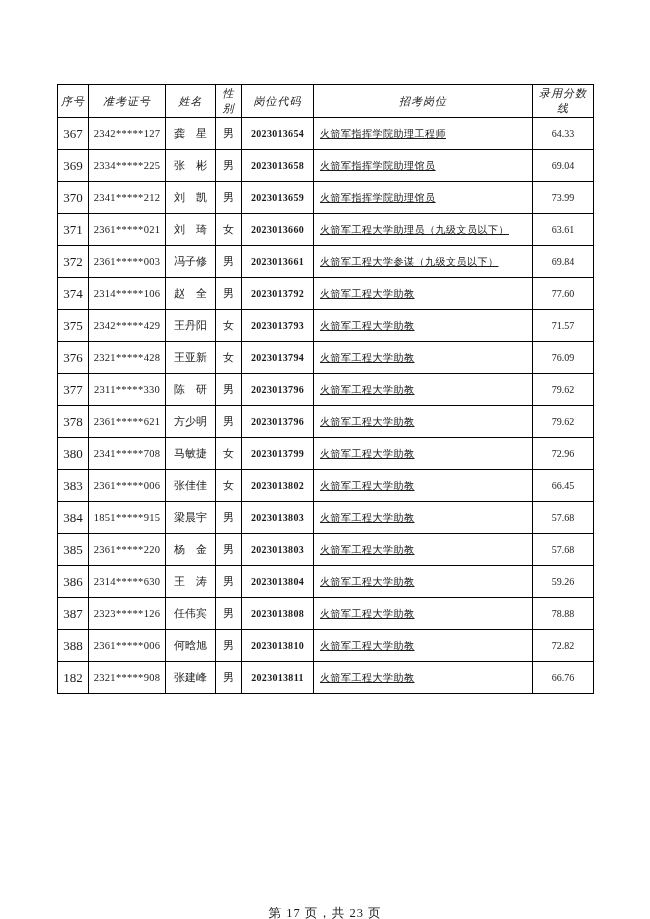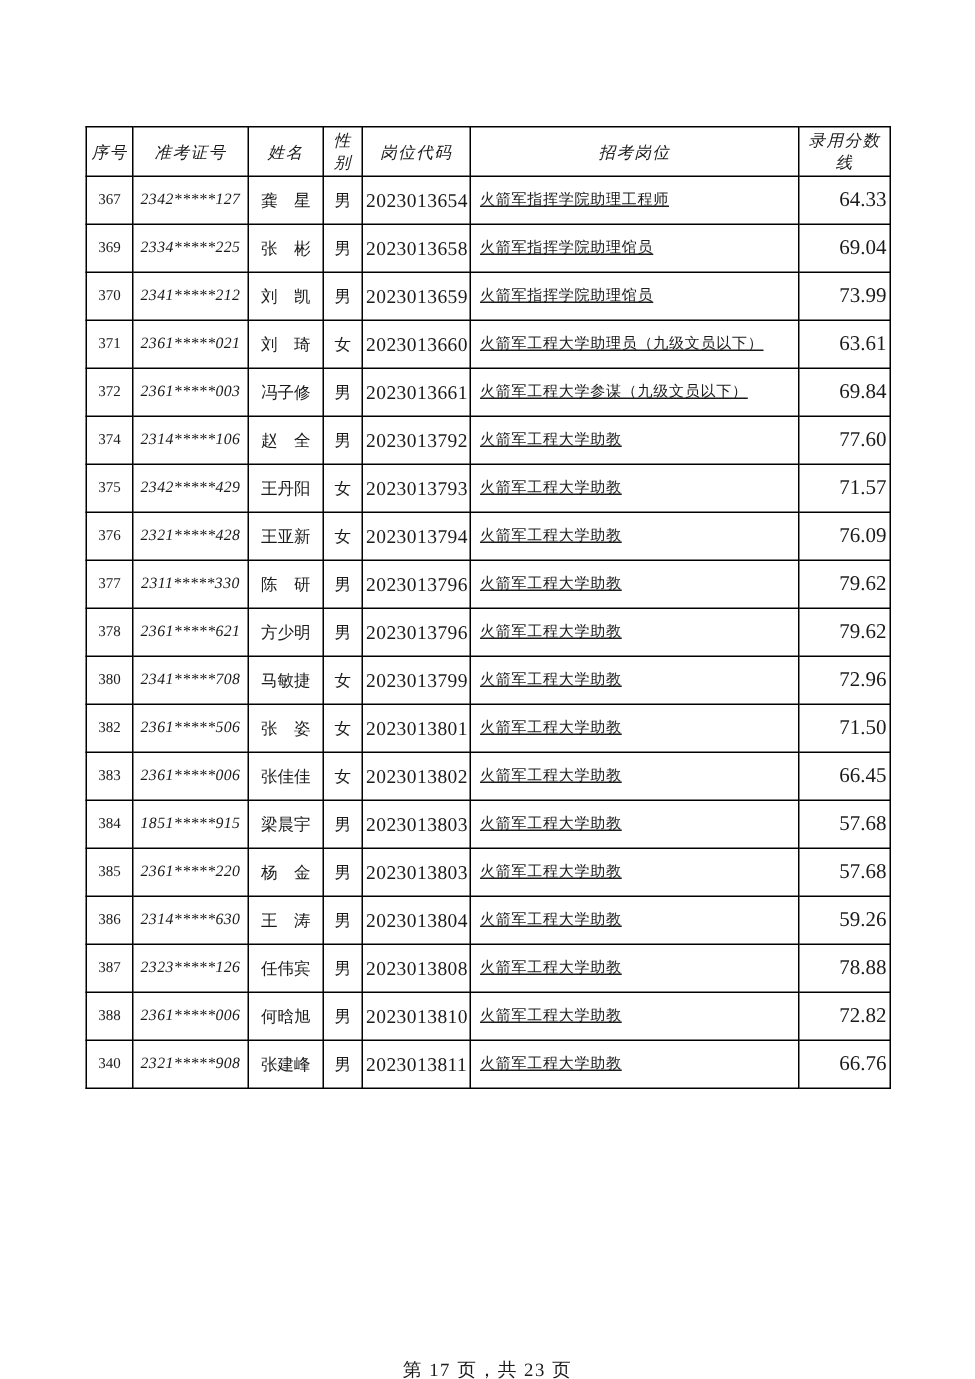--- a/index.html
+++ b/index.html
@@ -29,24 +29,24 @@
     padding: 1px 2px;
   }
   .score-table th {
     height: 25px;
     font-size: 11px;
     font-weight: normal;
     font-style: italic; 
     letter-spacing: 1px;
   }
   .score-table td { height: 27px; font-size: 11px; }
-  td.c0 { font-size: 10px; font-family: Liberation Serif, serif; }
-  td.c1 { font-size: 10.5px; letter-spacing: 0.3px; font-style: italic; }
-  td.c4 { font-size: 13px; letter-spacing: 0.3px; }
-  td.c6 { font-size: 14px; text-align: right; }
+  td.c0 { font-size: 13px; font-family: Liberation Serif, serif; }
+  td.c1 { font-size: 10.5px; letter-spacing: 0.3px; }
+  td.c4 { font-size: 10px; letter-spacing: 0.3px; font-weight: bold; }
+  td.c6 { font-size: 10px; }
   td.pos {
     text-align: left;
     font-size: 10px;
     letter-spacing: 0.5px;
     padding: 2px 4px 2px 6px;
     line-height: 1.35;
     text-decoration: underline;
   }
   .footer {
     position: absolute;
@@ -178,29 +178,20 @@
         <tr>
           <td class="c0">380</td>
           <td class="c1">2341*****708</td>
           <td class="c2">马敏捷</td>
           <td class="c3">女</td>
           <td class="c4">2023013799</td>
           <td class="c5 pos">火箭军工程大学助教</td>
           <td class="c6">72.96</td>
         </tr>
         <tr>
-          <td class="c0">382</td>
-          <td class="c1">2361*****506</td>
-          <td class="c2">张　姿</td>
-          <td class="c3">女</td>
-          <td class="c4">2023013801</td>
-          <td class="c5 pos">火箭军工程大学助教</td>
-          <td class="c6">71.50</td>
-        </tr>
-        <tr>
           <td class="c0">383</td>
           <td class="c1">2361*****006</td>
           <td class="c2">张佳佳</td>
           <td class="c3">女</td>
           <td class="c4">2023013802</td>
           <td class="c5 pos">火箭军工程大学助教</td>
           <td class="c6">66.45</td>
         </tr>
         <tr>
           <td class="c0">384</td>
@@ -241,21 +232,21 @@
         <tr>
           <td class="c0">388</td>
           <td class="c1">2361*****006</td>
           <td class="c2">何晗旭</td>
           <td class="c3">男</td>
           <td class="c4">2023013810</td>
           <td class="c5 pos">火箭军工程大学助教</td>
           <td class="c6">72.82</td>
         </tr>
         <tr>
-          <td class="c0">340</td>
+          <td class="c0">182</td>
           <td class="c1">2321*****908</td>
           <td class="c2">张建峰</td>
           <td class="c3">男</td>
           <td class="c4">2023013811</td>
           <td class="c5 pos">火箭军工程大学助教</td>
           <td class="c6">66.76</td>
         </tr>
       </tbody>
   </table>
   <div class="footer">第 17 页，共 23 页</div>

